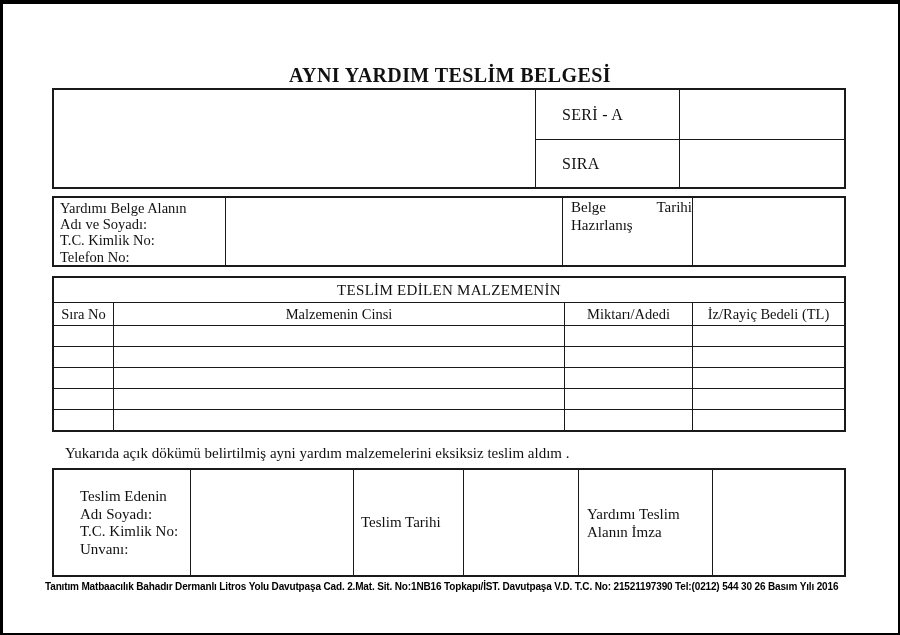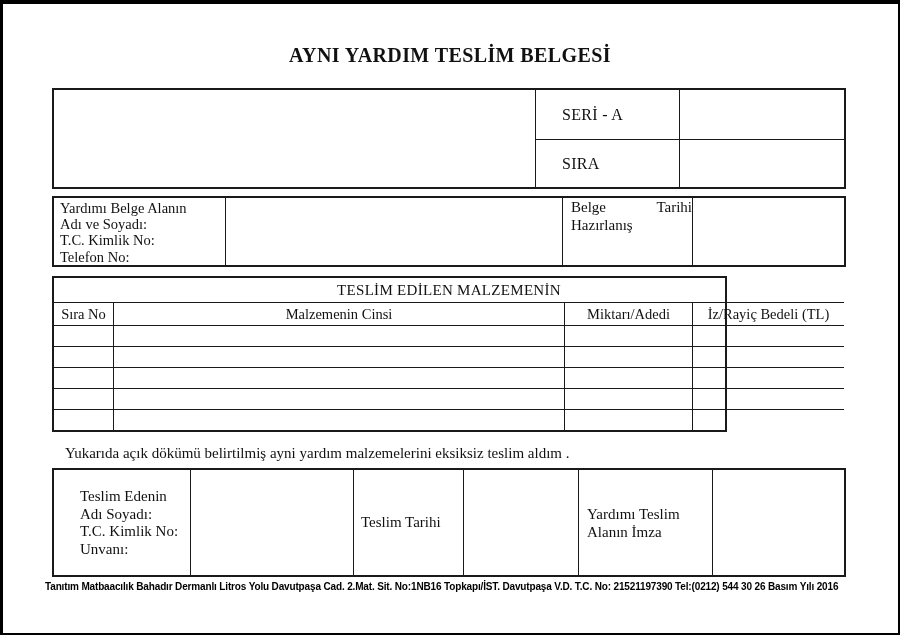--- a/index.html
+++ b/index.html
@@ -13,21 +13,21 @@
   }
   .page-frame{
     position:absolute; inset:0;
     border-top:4px solid #000;
     border-left:3px solid #000;
     border-right:2px solid #000;
     border-bottom:2px solid #000;
     pointer-events:none;
   }
   .doc-title{
-    position:absolute; left:0; top:44px; width:100%;
+    position:absolute; left:0; top:64px; width:100%;
     text-align:center;
     font-size:20px; font-weight:bold; letter-spacing:0.4px;
   }
   .box{
     position:absolute;
     border:2px solid #1a1a1a;
     box-sizing:border-box;
     background:transparent;
   }
   
@@ -45,21 +45,21 @@
   
   #box-recipient{ left:52px; top:196px; width:794px; height:71px;
     display:grid;
     grid-template-columns:171px 337px 130px 152px;
     grid-template-rows:67px;
   }
   .label-lines{ padding:2px 6px 0 6px; font-size:14.5px; line-height:16.2px; }
   .date-label{ display:flex; flex-direction:row; justify-content:center;
     padding-left:8px; font-size:15px; line-height:18px; }
   
-  #box-items{ left:52px; top:276px; width:675px; height:156px;
+  #box-items{ left:52px; top:276px; width:794px; height:156px;
     display:grid;
     grid-template-rows:24px 23px repeat(5, 21px);
   }
   .t-title{ display:flex; align-items:center; justify-content:center;
     font-size:15px; letter-spacing:0.3px; }
   .t-head, .t-row{ display:grid; grid-template-columns:59px 451px 128px 152px; }
   .t-head > div{ display:flex; align-items:center; justify-content:center;
     font-size:14.5px; }
   .t-row > div{ }
   

